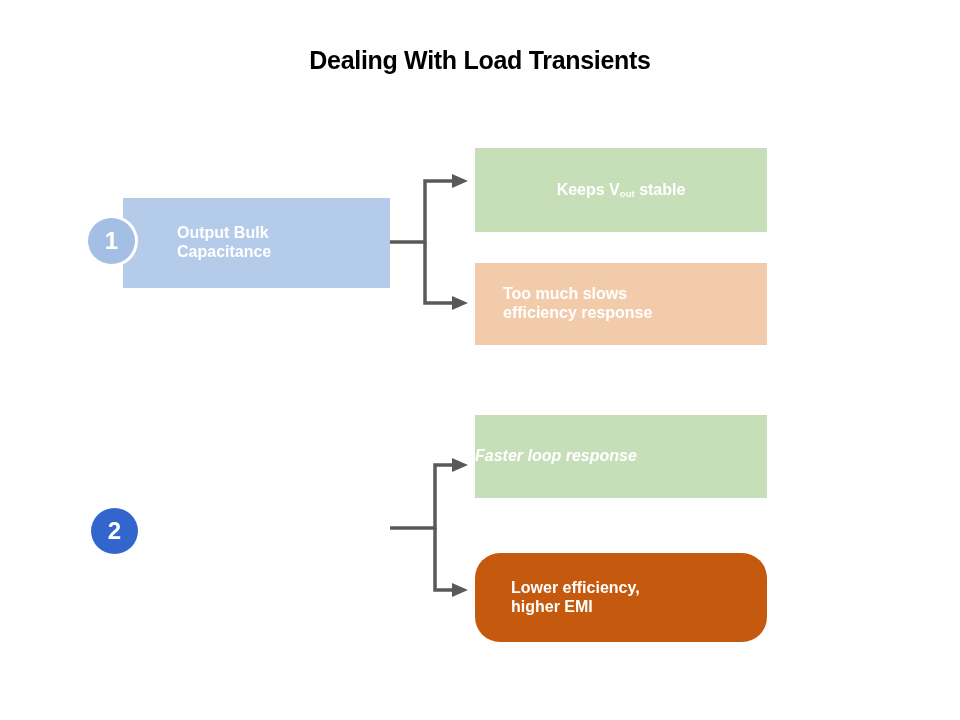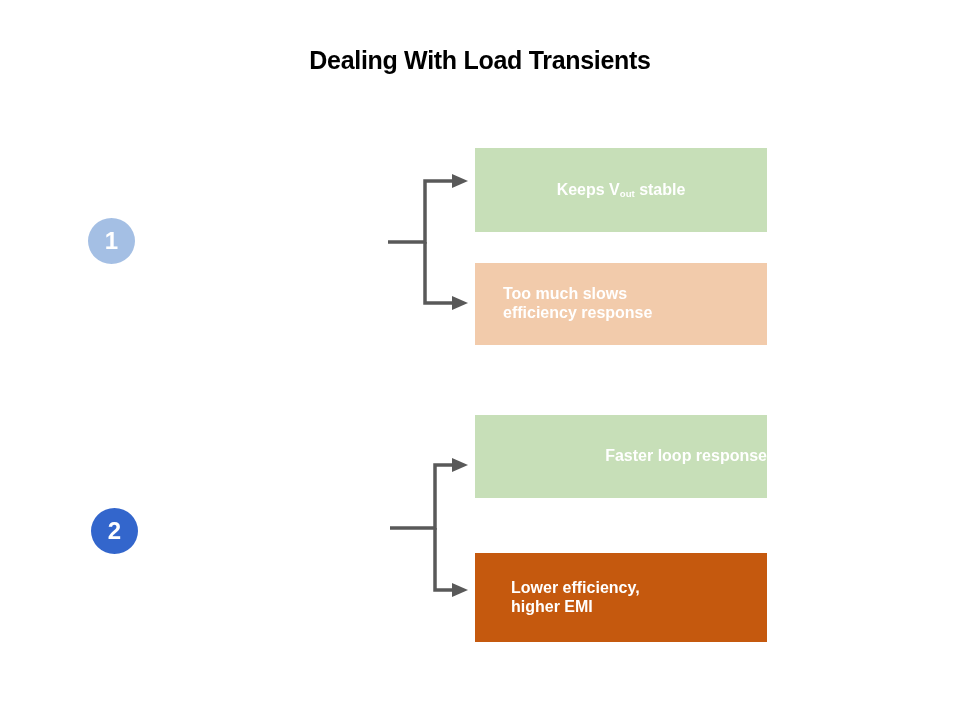--- a/index.html
+++ b/index.html
@@ -39,23 +39,23 @@
     font-size:24px; z-index:2;
   }
   .badge-1 { left:85px; top:215px; background:var(--cause1-badge, #A4BFE4); }
   .badge-2 { left:88px; top:505px; background:var(--cause2-badge, #3366CC); }
 
   .outcome-benefit-1 { left:475px; top:148px; width:292px; height:84px;
              background:var(--benefit-fill, #C7DFB8); justify-content:center; text-align:center; }
   .outcome-drawback-1 { left:475px; top:263px; width:292px; height:82px;
              background:var(--drawback1-fill, #F2CBAB); padding-left:28px; }
   .outcome-benefit-2 { left:475px; top:415px; width:292px; height:83px;
-             background:var(--benefit-fill, #C7DFB8); justify-content:flex-end; text-align:center; }
+             background:var(--benefit-fill, #C7DFB8); justify-content:flex-start; text-align:center;font-style:italic; }
   .outcome-drawback-2 { left:475px; top:553px; width:292px; height:89px;
-             background:var(--drawback2-fill, #C5590E); padding-left:36px; }
+             background:var(--drawback2-fill, #C5590E); padding-left:36px;border-radius:25px; }
 
   sub.vsub { font-size:0.6em; vertical-align:-0.22em; }
 </style>
 </head>
 <body>
 
 <div class="slide">
 
   <div class="title">Dealing With Load Transients</div>
 
@@ -64,20 +64,24 @@
       <marker id="arrow" markerUnits="userSpaceOnUse" markerWidth="16" markerHeight="14" refX="2" refY="7" orient="auto">
         <polygon class="arrowhead" points="0,0 16,7 0,14"></polygon>
       </marker>
     </defs>
     <path class="conn" d="M388 242 H425 V181 H454" marker-end="url(#arrow)"></path>
     <path class="conn" d="M425 242 V303 H454" marker-end="url(#arrow)"></path>
     <path class="conn" d="M390 528 H435 V465 H454" marker-end="url(#arrow)"></path>
     <path class="conn" d="M435 528 V590 H454" marker-end="url(#arrow)"></path>
   </svg>
 
+  <div class="box cause-1">
+    <span>Output Bulk
+Capacitance</span>
+  </div>
   <div class="badge badge-1">
     <span>1</span>
   </div>
 
   <div class="box outcome-benefit-1">
     <span><span>Keeps V</span><sub class="vsub">out</sub><span> stable</span></span>
   </div>
 
   <div class="box outcome-drawback-1">
     <span>Too much slows

